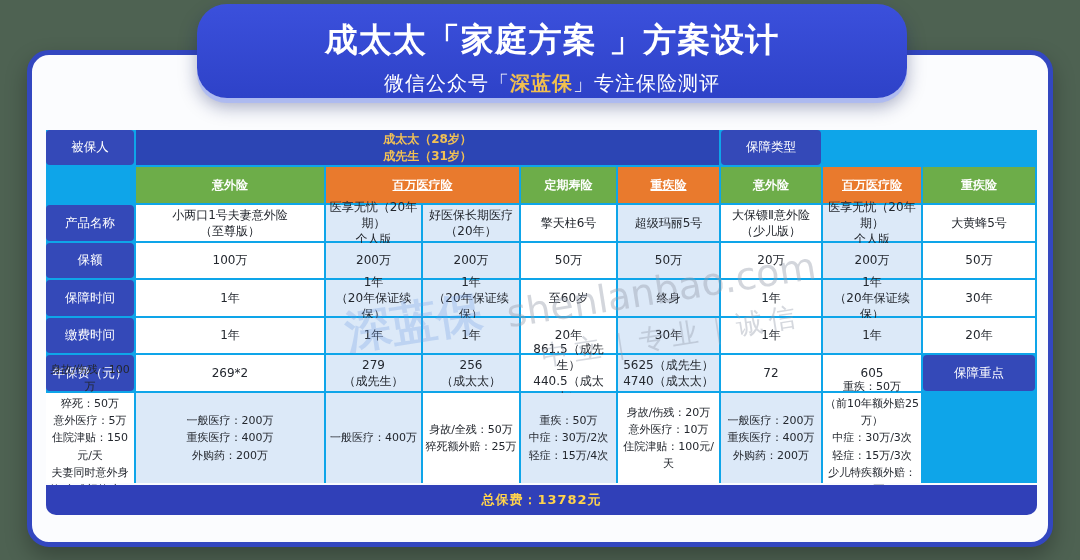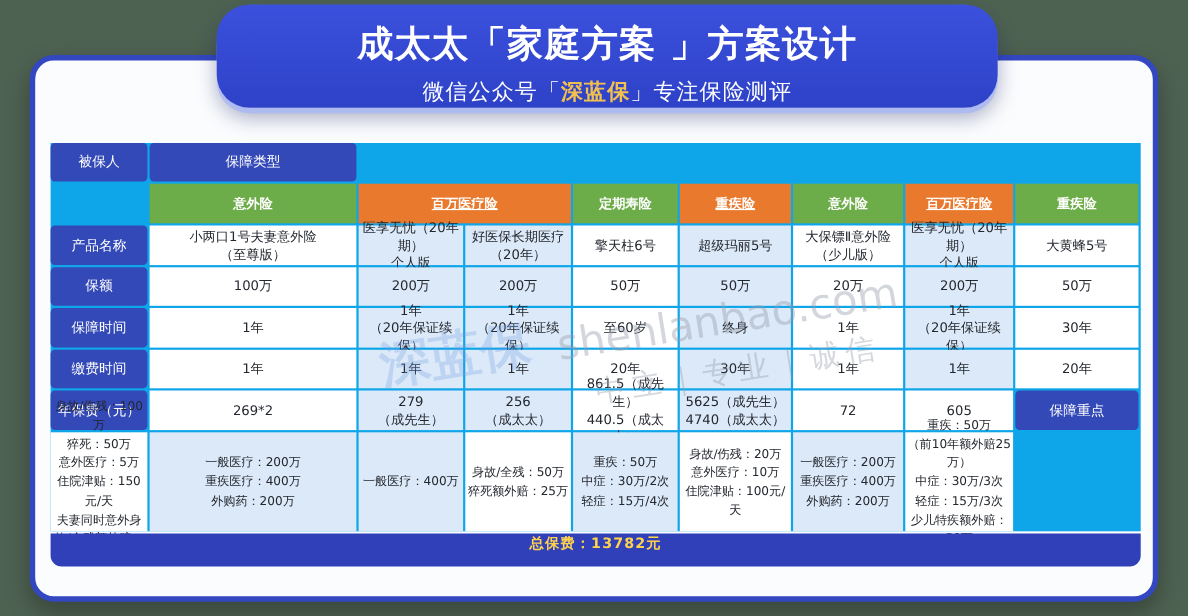--- a/index.html
+++ b/index.html
@@ -33,21 +33,21 @@
   .insured { background:#2c45b4; color:#f2c154; font-weight:bold; }
   .type-green { background:#6dad49; color:#ffffff; font-weight:bold; }
   .type-orange { background:#e97a2d; color:#ffffff; font-weight:bold;text-decoration:underline; }
   .w { background:#ffffff; }
   .b { background:#dce9f8; }
   .hl { font-size:11px; line-height:1.55; }
 
   
   .total-bar { position:absolute; left:46px; top:485px; width:991px; height:30px; z-index:2;
                background:#3040b8; border-radius:0 0 10px 10px;
-               display:flex; align-items:flex-start; justify-content:center;
+               display:flex; align-items:center; justify-content:center;
                color:#ffd34d; font-size:13px; font-weight:bold; letter-spacing:1px; }
 
   
   .wm { position:absolute; z-index:5; pointer-events:none; white-space:nowrap; }
   .wm-url  { left:505px; top:268px; font-size:38px; color:rgba(150,158,172,.42); transform:rotate(-9deg); }
   .wm-slogan { left:540px; top:318px; font-size:27px; letter-spacing:6px; color:rgba(150,158,172,.40); transform:rotate(-9deg); }
   .wm-logo { left:345px; top:292px; font-size:46px; font-weight:bold; color:rgba(110,155,225,.28); transform:rotate(-9deg); }
 </style>
 </head>
 <body>
@@ -57,20 +57,22 @@
   <div class="card"></div>
 
   <div class="pill">
     <div class="title">成太太「家庭方案 」方案设计</div>
     <div class="subtitle"><span>微信公众号「</span><span class="brand">深蓝保</span><span>」专注保险测评</span></div>
   </div>
 
   <div class="grid">
 
     <div class="cell label">被保人</div>
+    <div class="cell insured" style="grid-column:2/7">成太太（28岁）
+成先生（31岁）</div>
 
     <div class="cell label">保障类型</div>
     <div class="cell type-green" style="grid-column:2">意外险</div>
     <div class="cell type-orange" style="grid-column:3/5">百万医疗险</div>
     <div class="cell type-green" style="grid-column:5">定期寿险</div>
     <div class="cell type-orange" style="grid-column:6">重疾险</div>
     <div class="cell type-green" style="grid-column:7">意外险</div>
     <div class="cell type-orange" style="grid-column:8">百万医疗险</div>
     <div class="cell type-green" style="grid-column:9">重疾险</div>
 

